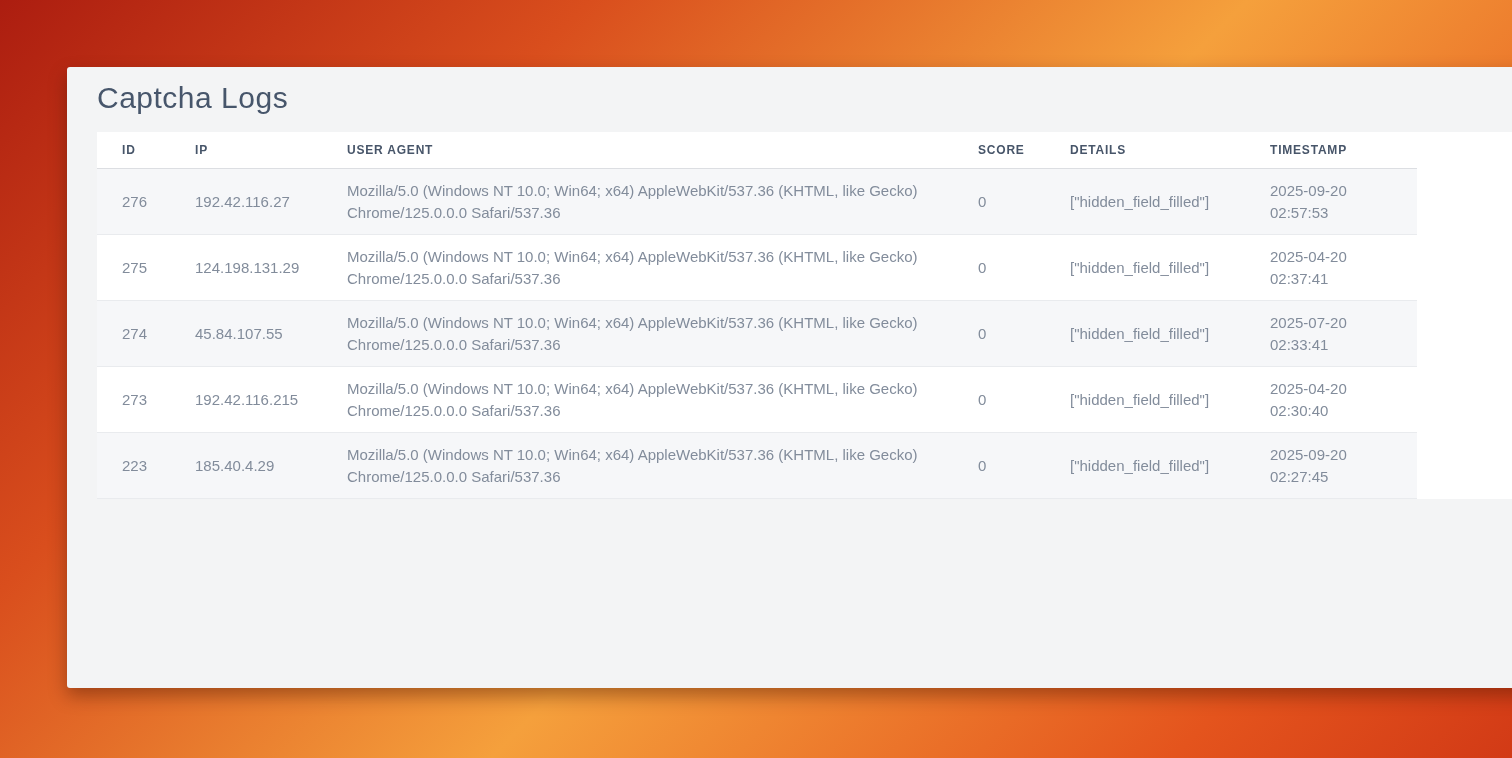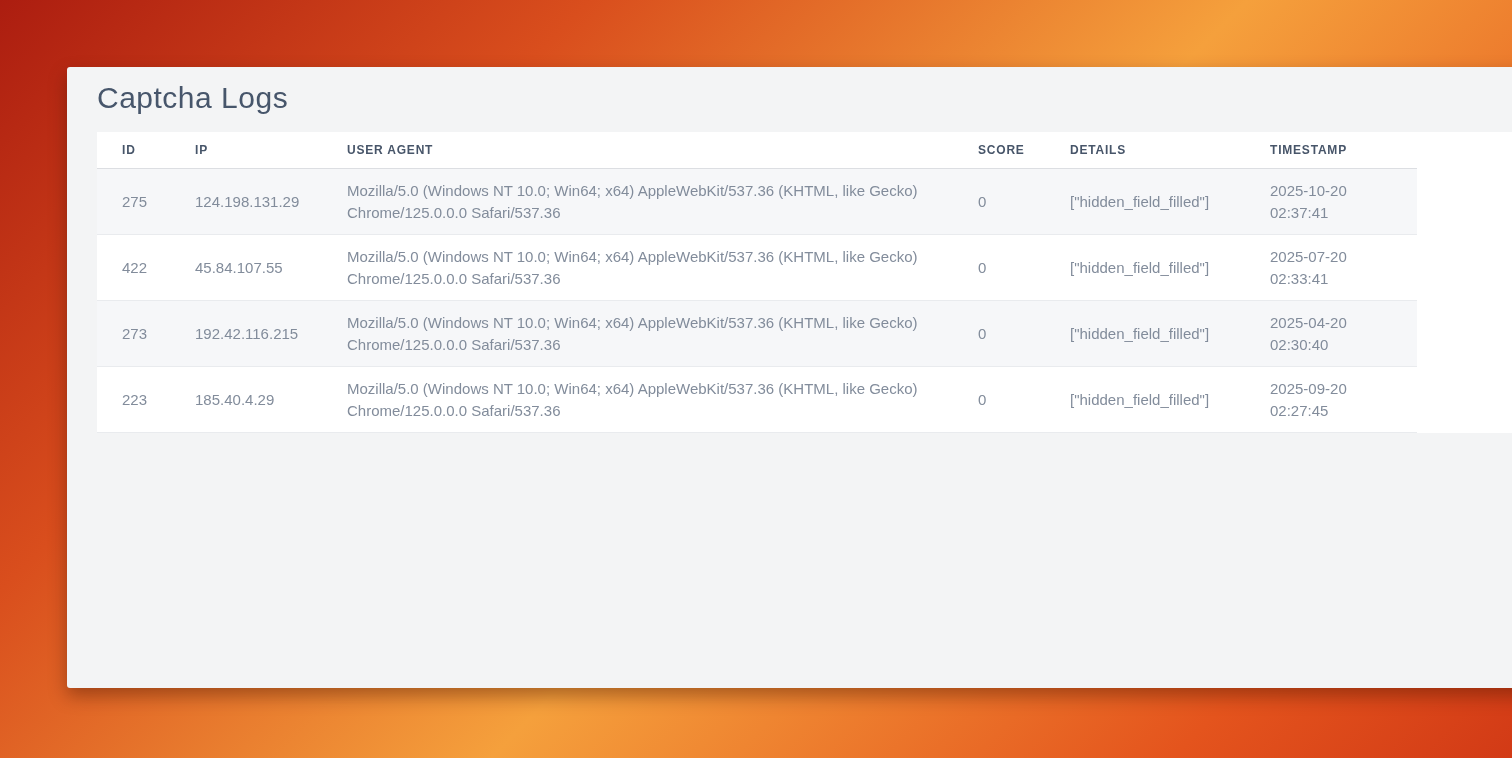--- a/index.html
+++ b/index.html
@@ -95,29 +95,37 @@
             <th>ID</th>
             <th>IP</th>
             <th>USER AGENT</th>
             <th>SCORE</th>
             <th>DETAILS</th>
             <th>TIMESTAMP</th>
           </tr>
       </thead>
       <tbody>
           <tr>
+            <td>276</td>
+            <td>192.42.116.27</td>
+            <td>Mozilla/5.0 (Windows NT 10.0; Win64; x64) AppleWebKit/537.36 (KHTML, like Gecko) Chrome/125.0.0.0 Safari/537.36</td>
+            <td>0</td>
+            <td>["hidden_field_filled"]</td>
+            <td>2025-09-20 02:57:53</td>
+          </tr>
+          <tr>
             <td>275</td>
             <td>124.198.131.29</td>
             <td>Mozilla/5.0 (Windows NT 10.0; Win64; x64) AppleWebKit/537.36 (KHTML, like Gecko) Chrome/125.0.0.0 Safari/537.36</td>
             <td>0</td>
             <td>["hidden_field_filled"]</td>
-            <td>2025-10-20 02:37:41</td>
+            <td>2025-04-20 02:37:41</td>
           </tr>
           <tr>
-            <td>422</td>
+            <td>274</td>
             <td>45.84.107.55</td>
             <td>Mozilla/5.0 (Windows NT 10.0; Win64; x64) AppleWebKit/537.36 (KHTML, like Gecko) Chrome/125.0.0.0 Safari/537.36</td>
             <td>0</td>
             <td>["hidden_field_filled"]</td>
             <td>2025-07-20 02:33:41</td>
           </tr>
           <tr>
             <td>273</td>
             <td>192.42.116.215</td>
             <td>Mozilla/5.0 (Windows NT 10.0; Win64; x64) AppleWebKit/537.36 (KHTML, like Gecko) Chrome/125.0.0.0 Safari/537.36</td>

